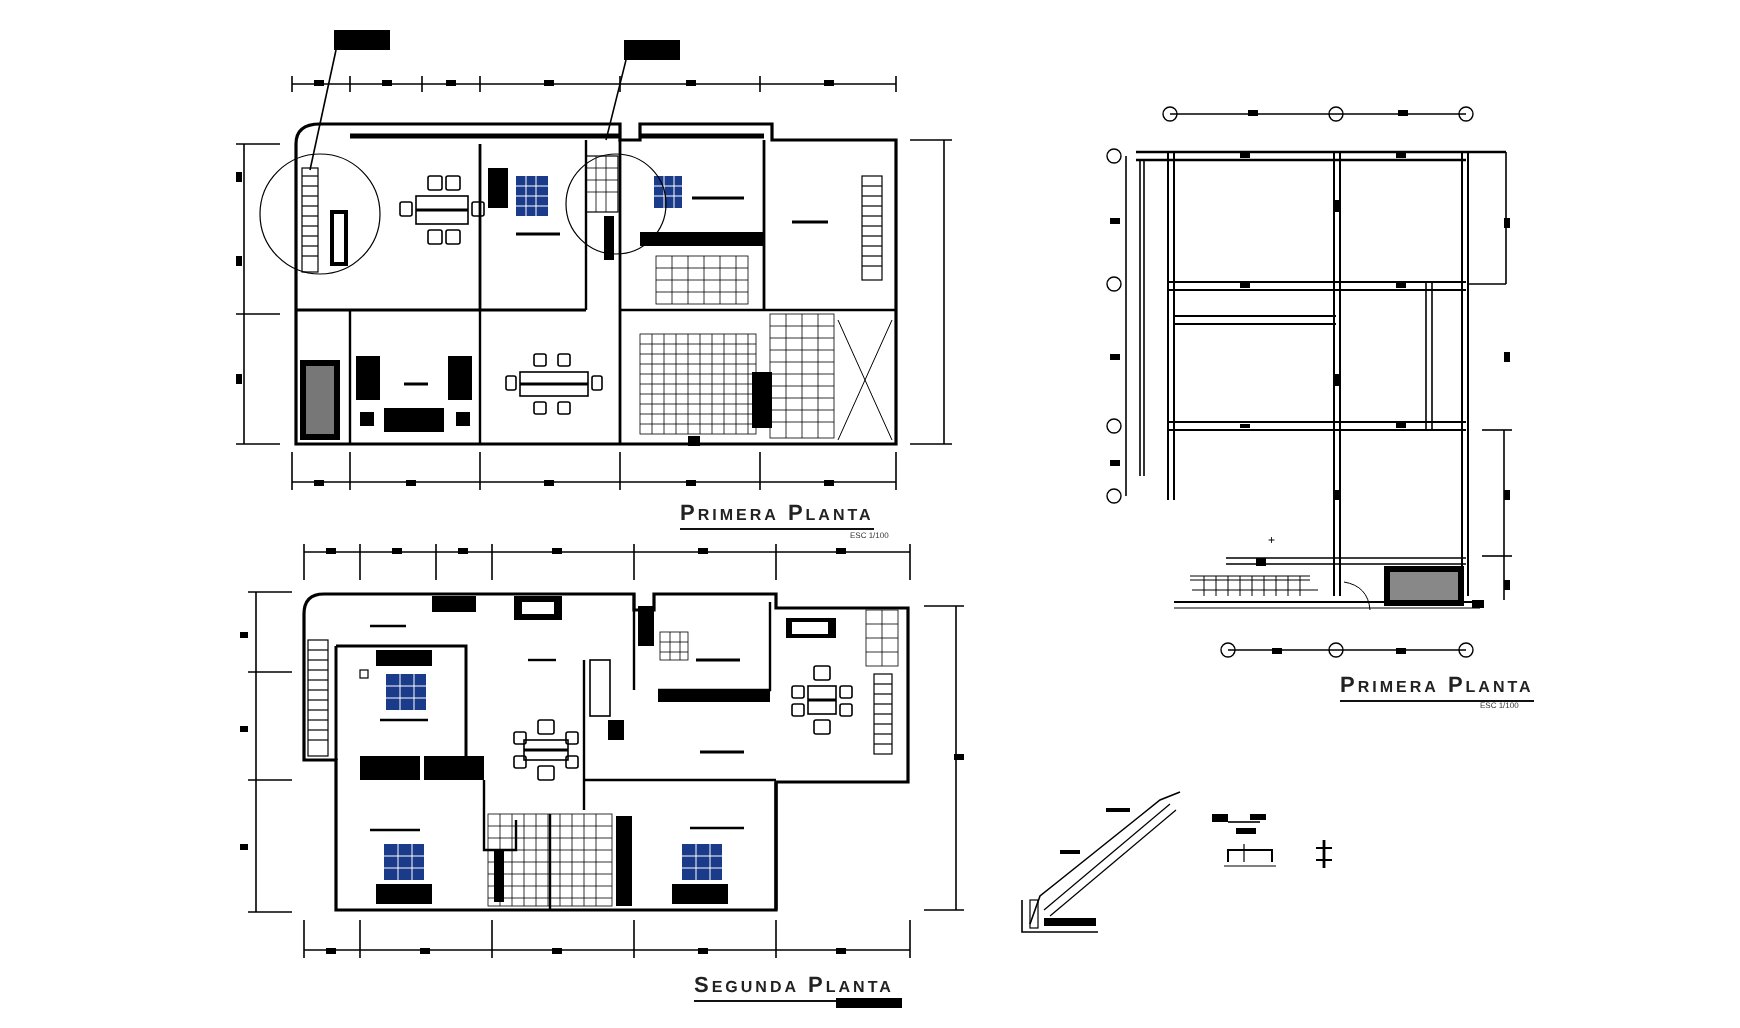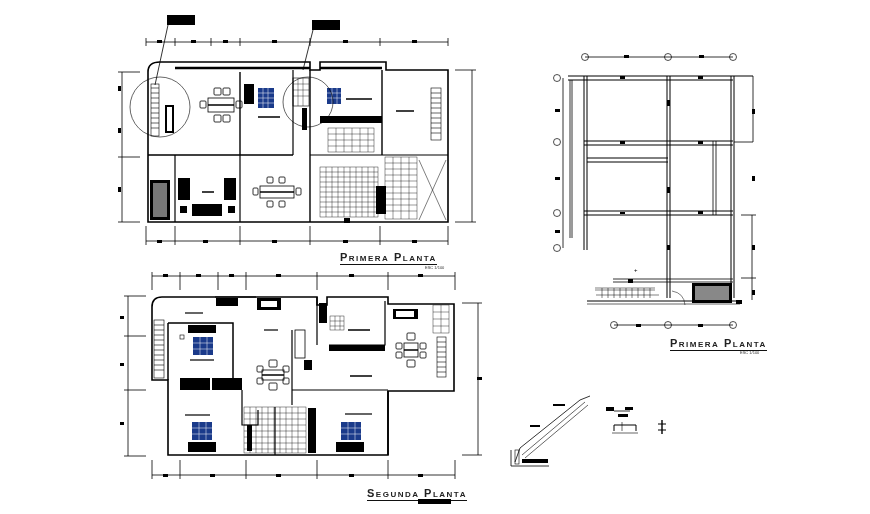--- a/index.html
+++ b/index.html
@@ -551,17 +551,17 @@
       <line x1="662" y1="420" x2="662" y2="434" stroke-width="1.4"></line>
       <line x1="658" y1="424" x2="666" y2="424" stroke-width="1"></line>
       <line x1="658" y1="430" x2="666" y2="430" stroke-width="1"></line>
     </g>
   </g>
 </svg>
 
 <div class="title" style="left:340px; top:251px;">Primera Planta</div>
 <div class="scale" style="left:425px; top:265px;">ESC 1/100</div>
 
-<div class="title" style="left:347px; top:487px;margin-left:20px;">Segunda Planta</div>
+<div class="title" style="left:347px; top:487px;">Segunda Planta</div>
 <div style="position:absolute; left:418px; top:499px; width:33px; height:5px; background:#000;"></div>
 
 <div class="title" style="left:670px; top:337px;">Primera Planta</div>
 <div class="scale" style="left:740px; top:350px;">ESC 1/100</div>
 
 </body></html>

